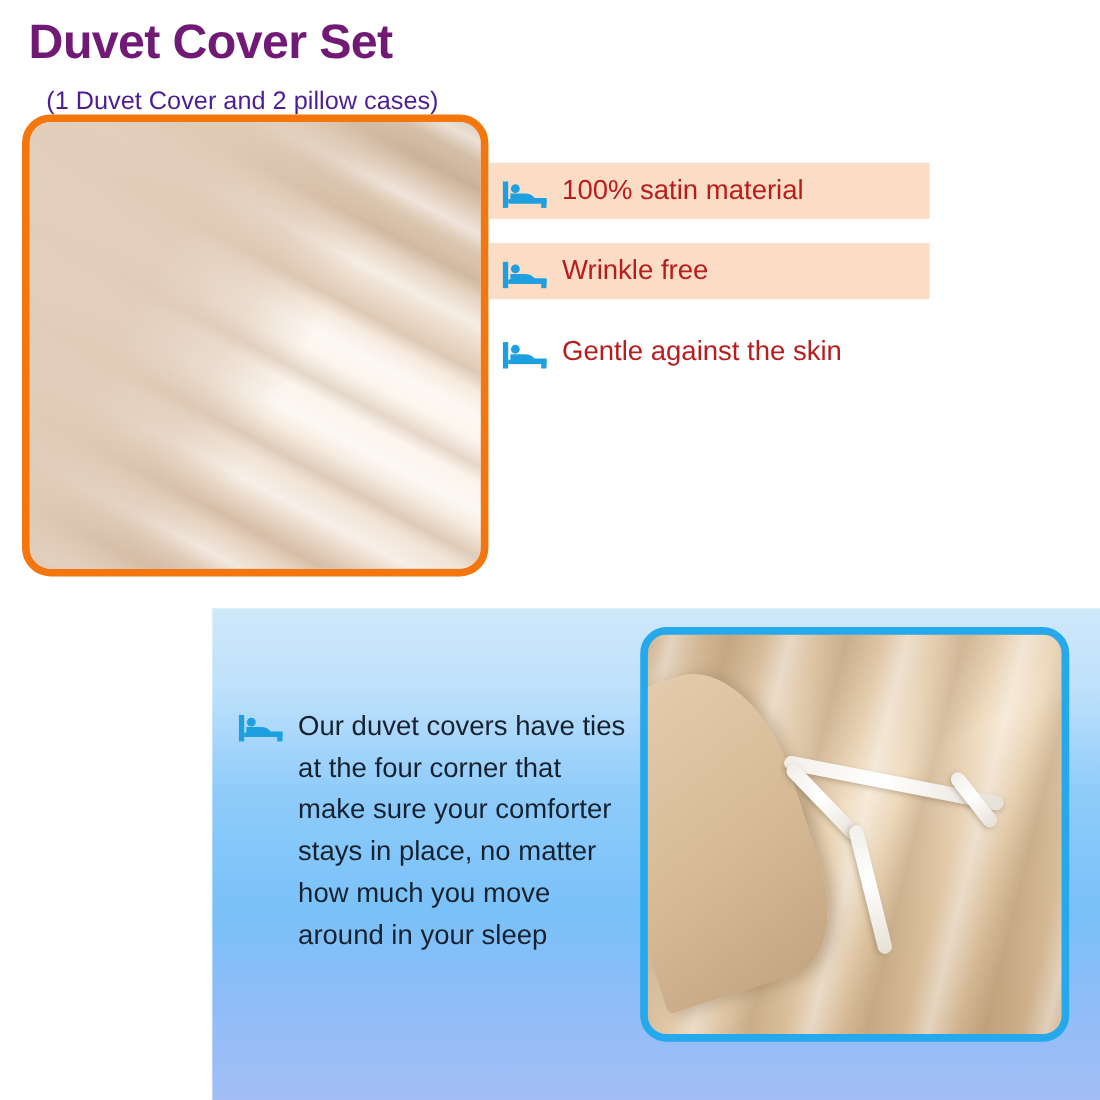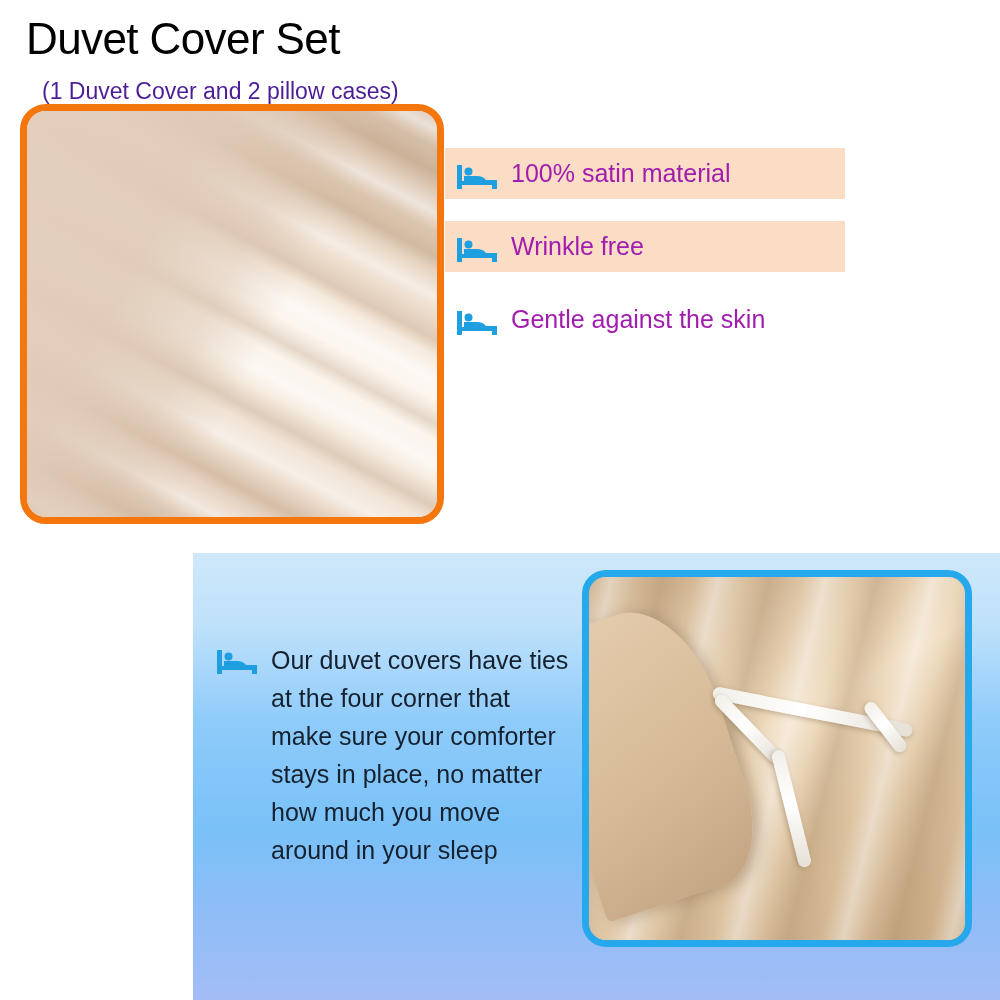--- a/index.html
+++ b/index.html
@@ -15,23 +15,23 @@
     font-family: "Liberation Sans", sans-serif;
     -webkit-font-smoothing: antialiased;
   }
 
   
   #page-title {
     position: absolute;
     left: 26px;
     top: 16px;
     font-size: 44px;
-    font-weight: 400;
+    font-weight: 700;
     letter-spacing: -0.6px;
-    color: #000000;
+    color: #701a75;
     line-height: 1.05;
     white-space: nowrap;
   }
   #page-subtitle {
     position: absolute;
     left: 42px;
     top: 78px;
     font-size: 23px;
     font-weight: 400;
     color: #4c1d95;
@@ -107,21 +107,21 @@
     flex: 0 0 auto;
     width: 40px;
     height: 28px;
     margin-right: 14px;
     margin-top: 5px;
     display: block;
   }
   .feature-text {
     font-size: 25px;
     line-height: 1.32;
-    color: #a21caf;
+    color: #b91c1c;
     font-weight: 400;
     white-space: pre-line;
   }
 
   
   #bottom-panel {
     position: absolute;
     left: 193px;
     top: 553px;
     width: 807px;

